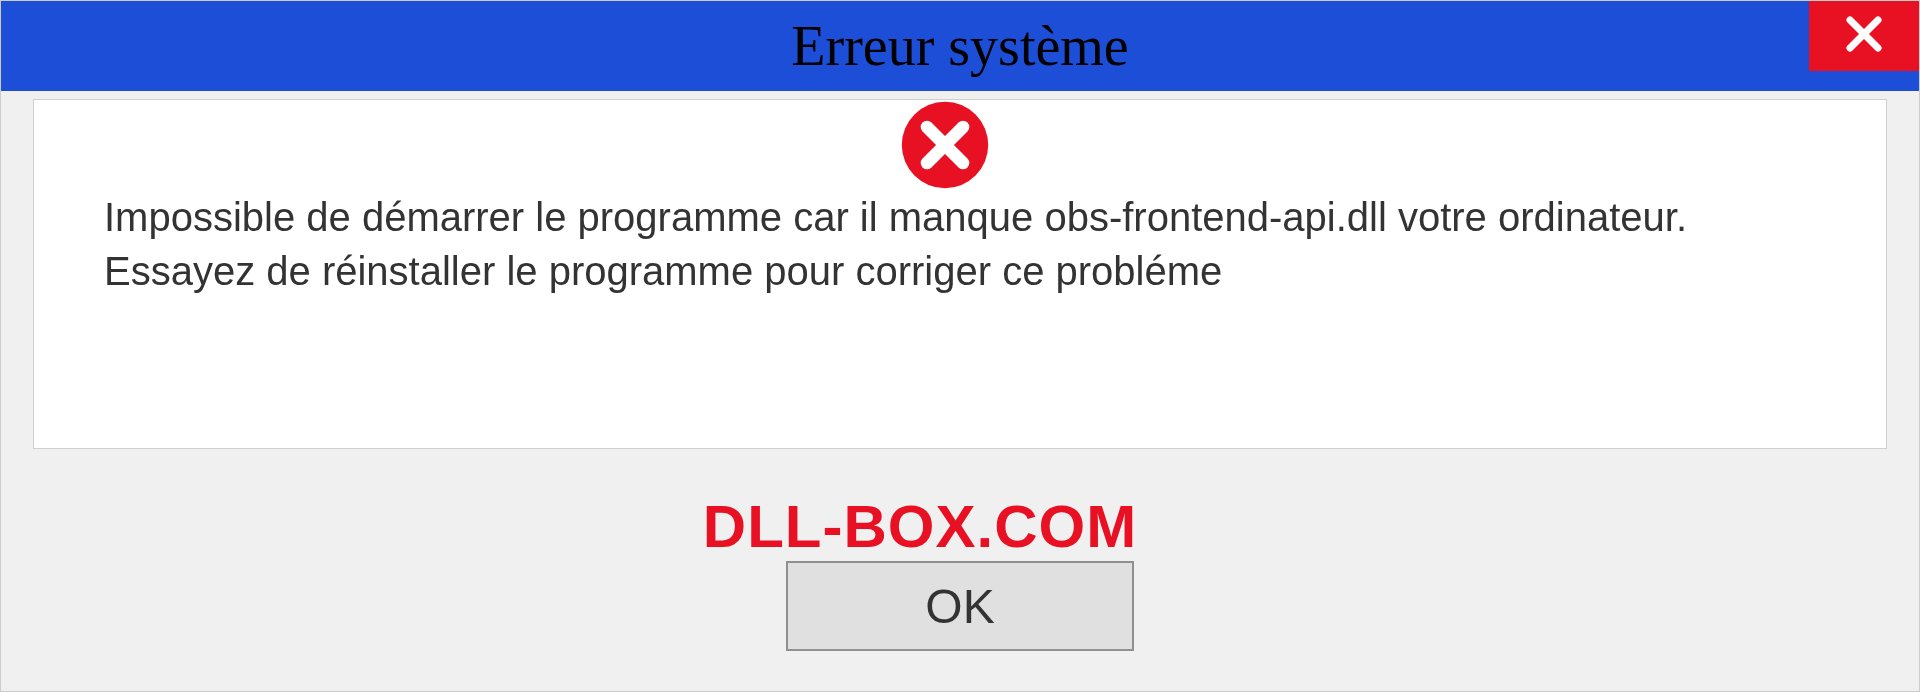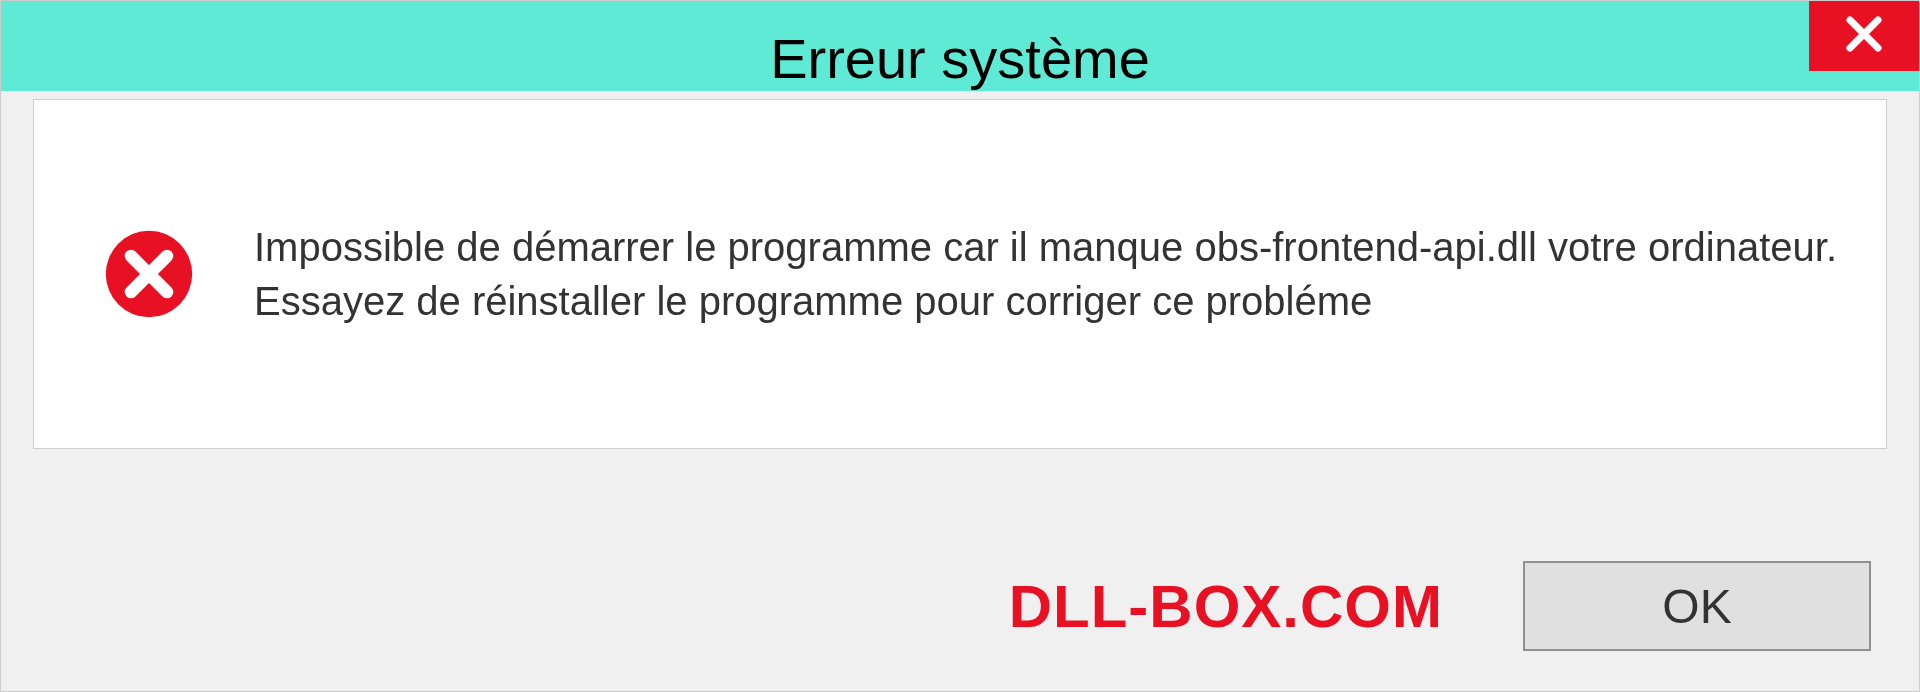--- a/index.html
+++ b/index.html
@@ -17,24 +17,25 @@
     }
     .dialog {
       width: 100%;
       height: 100%;
       position: relative;
       border: 1px solid #ccc;
     }
     .titlebar {
       height: 90px;
       display: flex;
-      align-items: flex-end;
+      align-items: center;
       justify-content: center;
       position: relative;
-      background: #5eead4;
+      background: #1d4ed8;
+      font-family: Liberation Serif, serif;
     }
     .title {
       font-size: 56px;
       font-weight: normal;
       color: #000;
     }
     .close-btn {
       position: absolute;
       top: 0;
       right: 0;
@@ -51,20 +52,21 @@
       height: 40px;
     }
     .content-box {
       margin: 8px 32px 20px 32px;
       background: #ffffff;
       border: 1px solid #d0d0d0;
       height: 350px;
       display: flex;
       align-items: center;
       padding: 0 40px 0 70px;
+      flex-direction: column;
     }
     .error-icon {
       flex-shrink: 0;
       width: 90px;
       height: 90px;
       margin-right: 60px;
     }
     .error-icon svg {
       width: 100%;
       height: 100%;
@@ -74,22 +76,23 @@
       line-height: 1.35;
       color: #333333;
     }
     .footer {
       position: absolute;
       bottom: 40px;
       left: 0;
       right: 0;
       display: flex;
       align-items: center;
-      justify-content: flex-end;
-      padding: 0 48px;
+      justify-content: flex-start;
+      padding: 0 60px;
+      flex-direction: column;
     }
     .watermark {
       font-size: 60px;
       font-weight: 900;
       color: #e81123;
       letter-spacing: 1px;
       margin-right: 80px;
       font-family: Arial Black, Arial, sans-serif;
     }
     .ok-btn {

